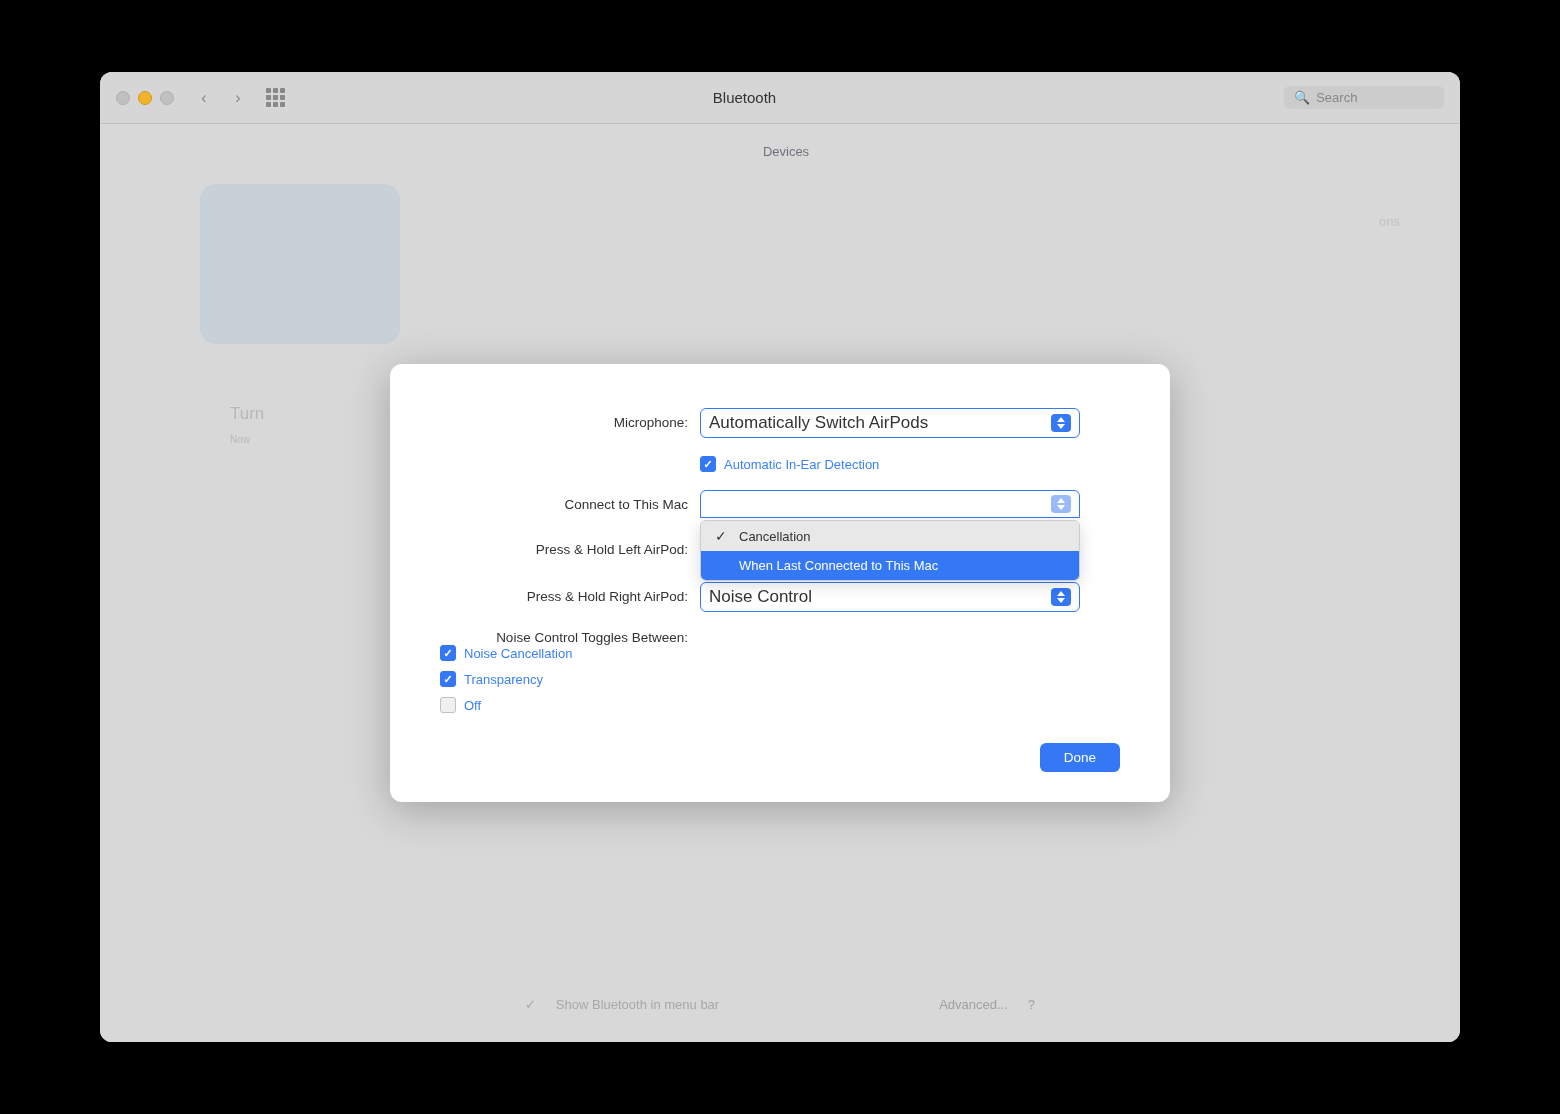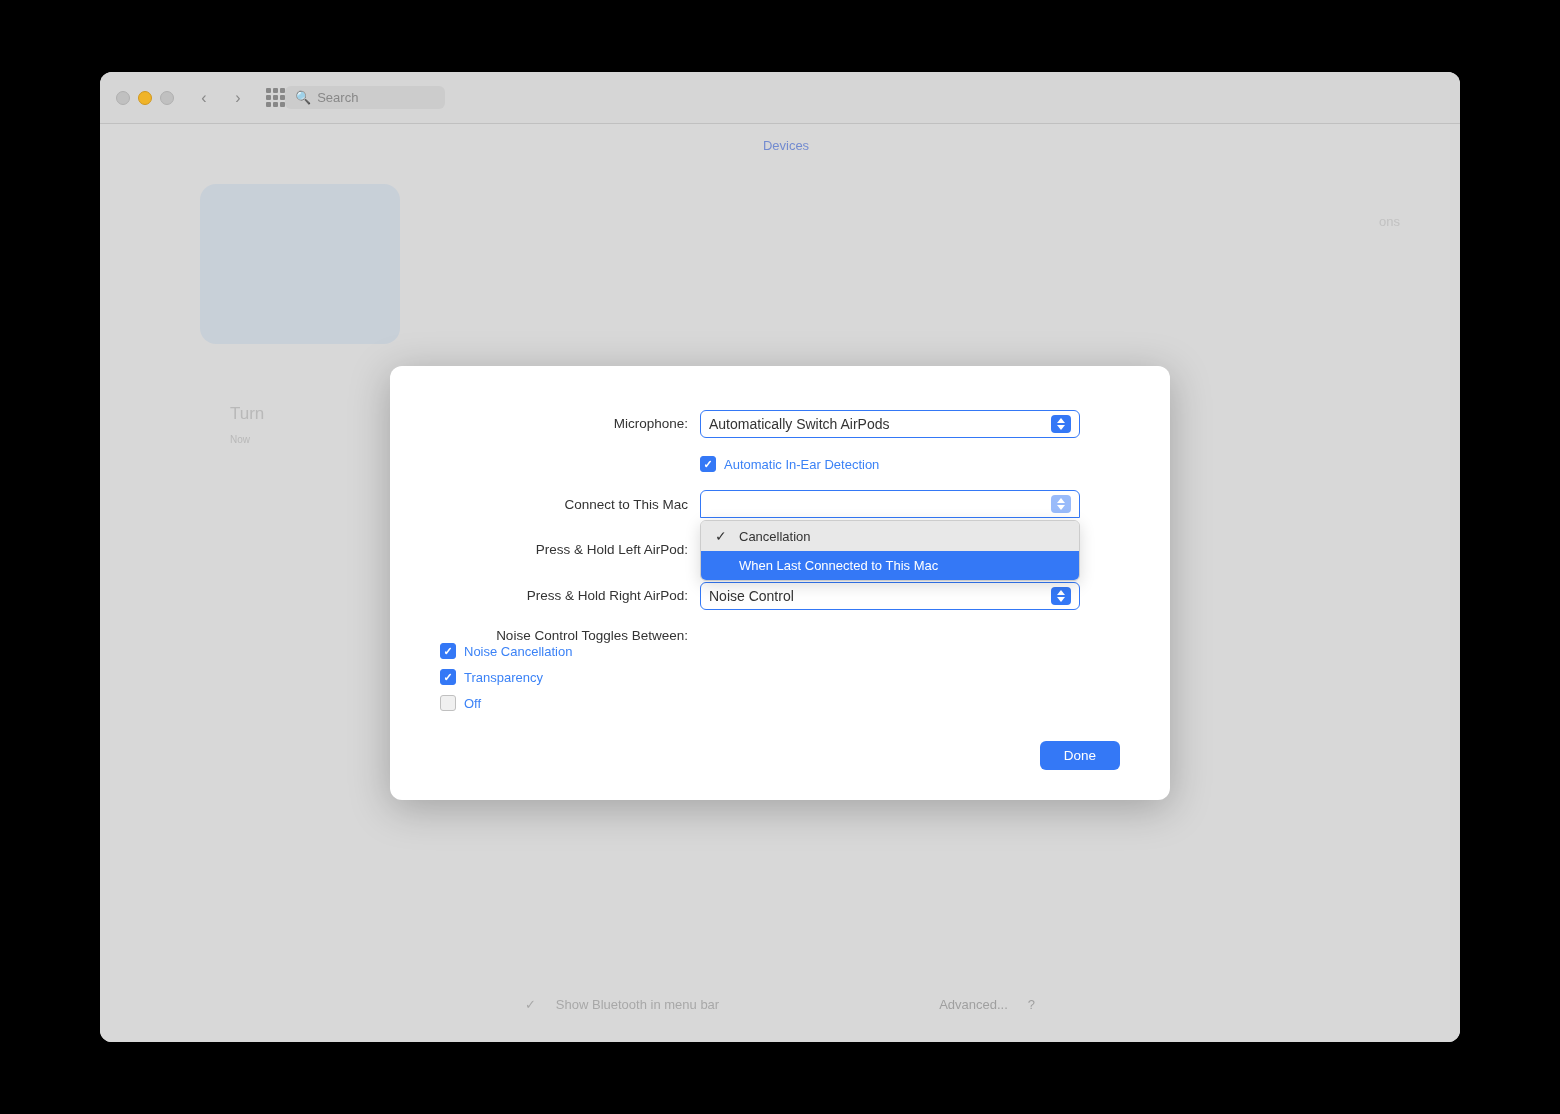--- a/index.html
+++ b/index.html
@@ -184,21 +184,21 @@
       line-height: 1.3;
     }
 
     .select-dropdown {
       display: flex;
       align-items: center;
       background: #fff;
       border: 1.5px solid #3478f6;
       border-radius: 6px;
       padding: 4px 8px;
-      font-size: 14px;
+      font-size: 17px;
       color: #333;
       flex: 1;
       justify-content: space-between;
       cursor: pointer;
       position: relative;
     }
 
     .select-dropdown-arrow {
       display: flex;
       flex-direction: column;
@@ -373,25 +373,25 @@
       background: #3478f6;
       border-radius: 4px;
       padding: 3px 6px;
       margin-left: 8px;
       opacity: 0.5;
     }
 
     
     .bg-devices-text {
       position: absolute;
-      top: 14px;
+      top: 20px;
       left: 0;
       right: 0;
       text-align: center;
-      color: #1d4ed8;
+      color: #0f172a;
       font-size: 13px;
       padding-left: 12px;
     }
   </style>
 </head>
 <body>
 
 <div class="mac-window">
 
   <div class="title-bar">
@@ -408,20 +408,21 @@
       <div class="grid-dot"></div>
         <div class="grid-dot"></div>
         <div class="grid-dot"></div>
       <div class="grid-dot"></div>
         <div class="grid-dot"></div>
         <div class="grid-dot"></div>
       <div class="grid-dot"></div>
         <div class="grid-dot"></div>
         <div class="grid-dot"></div>
     </div>
+    <div class="title-text">Bluetooth</div>
     <div class="search-bar">
       <span>🔍</span>
       <span style="color:#888; font-size:13px;">Search</span>
     </div>
   </div>
 
   <div class="main-content">
 
     <div class="bg-content">
       <div class="bg-devices-text">Devices</div>

